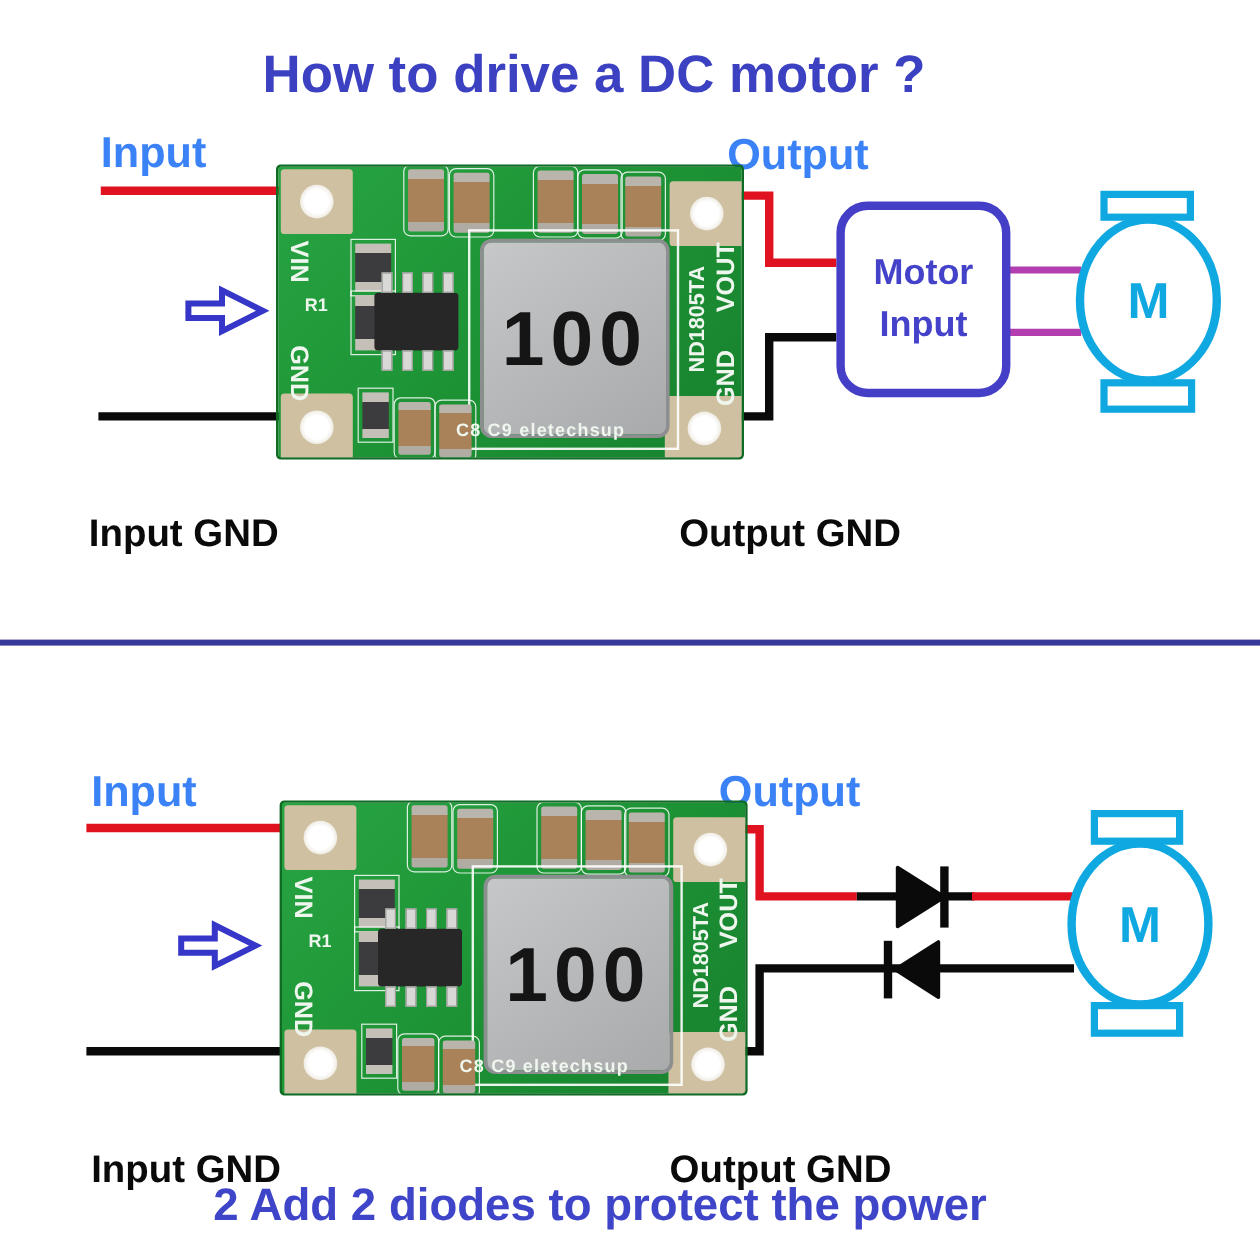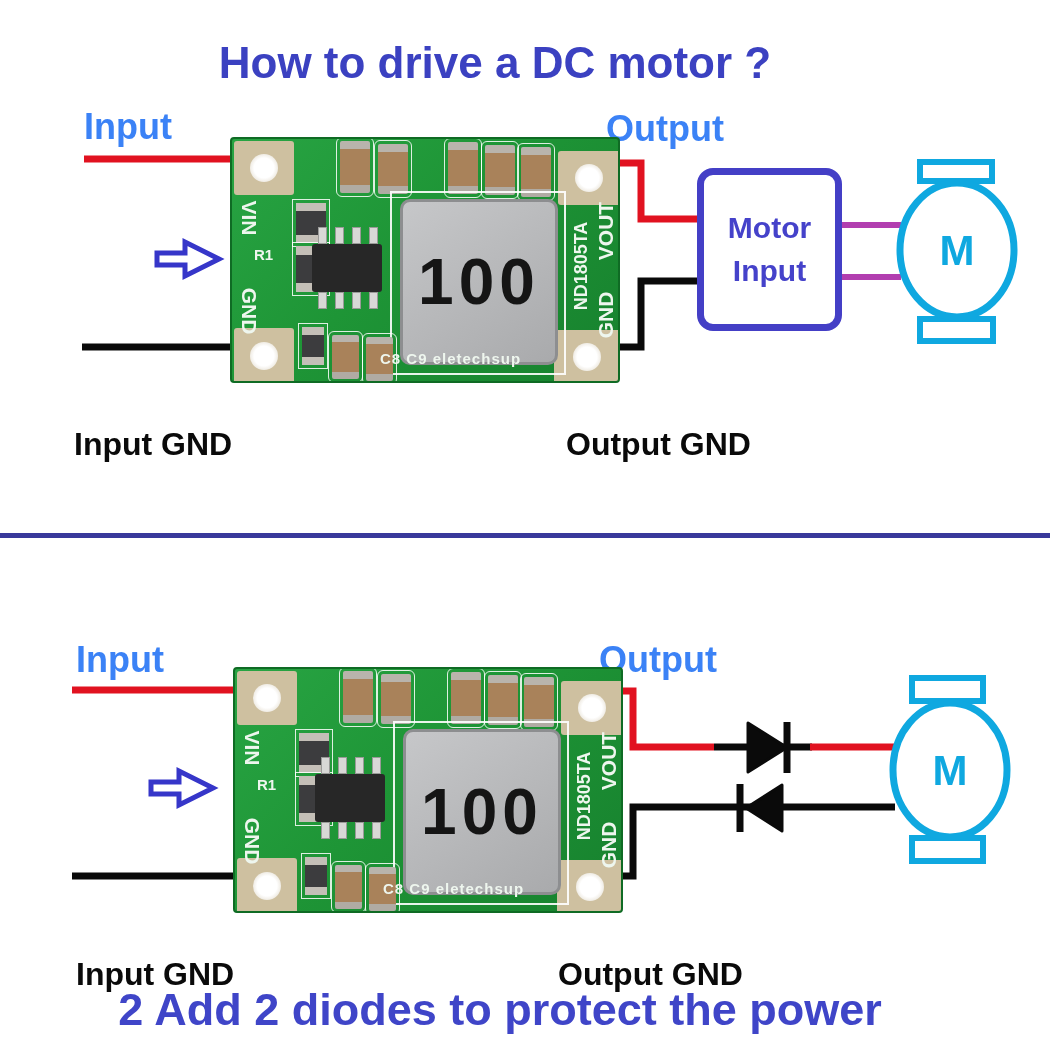--- a/index.html
+++ b/index.html
@@ -10,21 +10,21 @@
            font-size: 44px; font-weight: bold; color: #3b41c1; letter-spacing: 0px; margin-top: 24px; }
   .lbl { position: absolute; font-weight: bold; white-space: nowrap; }
   .red-lbl { font-size: 36px; color: #3b82f6; }
   .blk-lbl { font-size: 32px; color: #0a0a0a; margin-top: 28px; }
   .caption { position: absolute; text-align: center; font-weight: bold; color: #3f45c8; white-space: nowrap; }
 
   .divider { position: absolute; left: 0; top: 533px; width: 1050px; height: 5px; background: #39399b; }
 
   
   .driverbox { position: absolute; left: 697px; top: 168px; width: 145px; height: 163px;
-               background: #fff; border: 7px solid #443fc6; border-radius: 16px;
+               background: #fff; border: 7px solid #443fc6; border-radius: 26px;
                display: flex; flex-direction: column; justify-content: center; align-items: center; gap: 13px; }
   .driverbox span { font-size: 30px; font-weight: bold; color: #4542ca; line-height: 1; }
 
   .mlabel { position: absolute; width: 112px; text-align: center; font-size: 42px; font-weight: bold; color: #0fa8e0; }
 
   
   .pcb { position: absolute; width: 390px; height: 246px; border-radius: 4px;
          background: linear-gradient(135deg, #28a443 0%, #1e9536 45%, #17812e 100%);
          border: 2px solid #0f6b24; overflow: hidden; }
   .pad { position: absolute; background: #cec0a0; border-radius: 3px; }
@@ -175,21 +175,21 @@
     <span class="silk vsilk2" style="left:373px;top:176px;font-size:21px">GND</span>
     <span class="silk" style="left:148px;top:212px;font-size:15px;letter-spacing:1px">C8 C9  eletechsup</span>
   </div>
 
   <div class="divider"></div>
 
   <div class="lbl red-lbl" style="left:76px;top:639px">Input</div>
   <div class="lbl red-lbl" style="left:599px;top:639px">Output</div>
   <div class="lbl blk-lbl" style="left:76px;top:928px">Input GND</div>
   <div class="lbl blk-lbl" style="left:558px;top:928px">Output GND</div>
-  <div class="caption" style="left:60px;top:984px;width:880px;font-size:45px">2 Add 2 diodes to protect the power</div>
+  <div class="caption" style="left:60px;top:984px;width:880px;font-size:38px">2 Add 2 diodes to protect the power</div>
   <div class="mlabel" style="left:894px;top:747px">M</div>
 
   <div class="pcb" style="left:233px;top:667px">
     <div class="pad" style="left:2px;top:2px;width:60px;height:54px"></div>
     <div class="pad" style="left:326px;top:12px;width:62px;height:54px"></div>
     <div class="pad" style="left:2px;top:189px;width:60px;height:55px"></div>
     <div class="pad" style="left:322px;top:191px;width:66px;height:53px"></div>
     <div class="cap" style="left:108px;top:2px;height:52px"></div>
     <div class="cap" style="left:146px;top:5px;height:50px"></div>
     <div class="cap" style="left:216px;top:3px;height:52px"></div>

